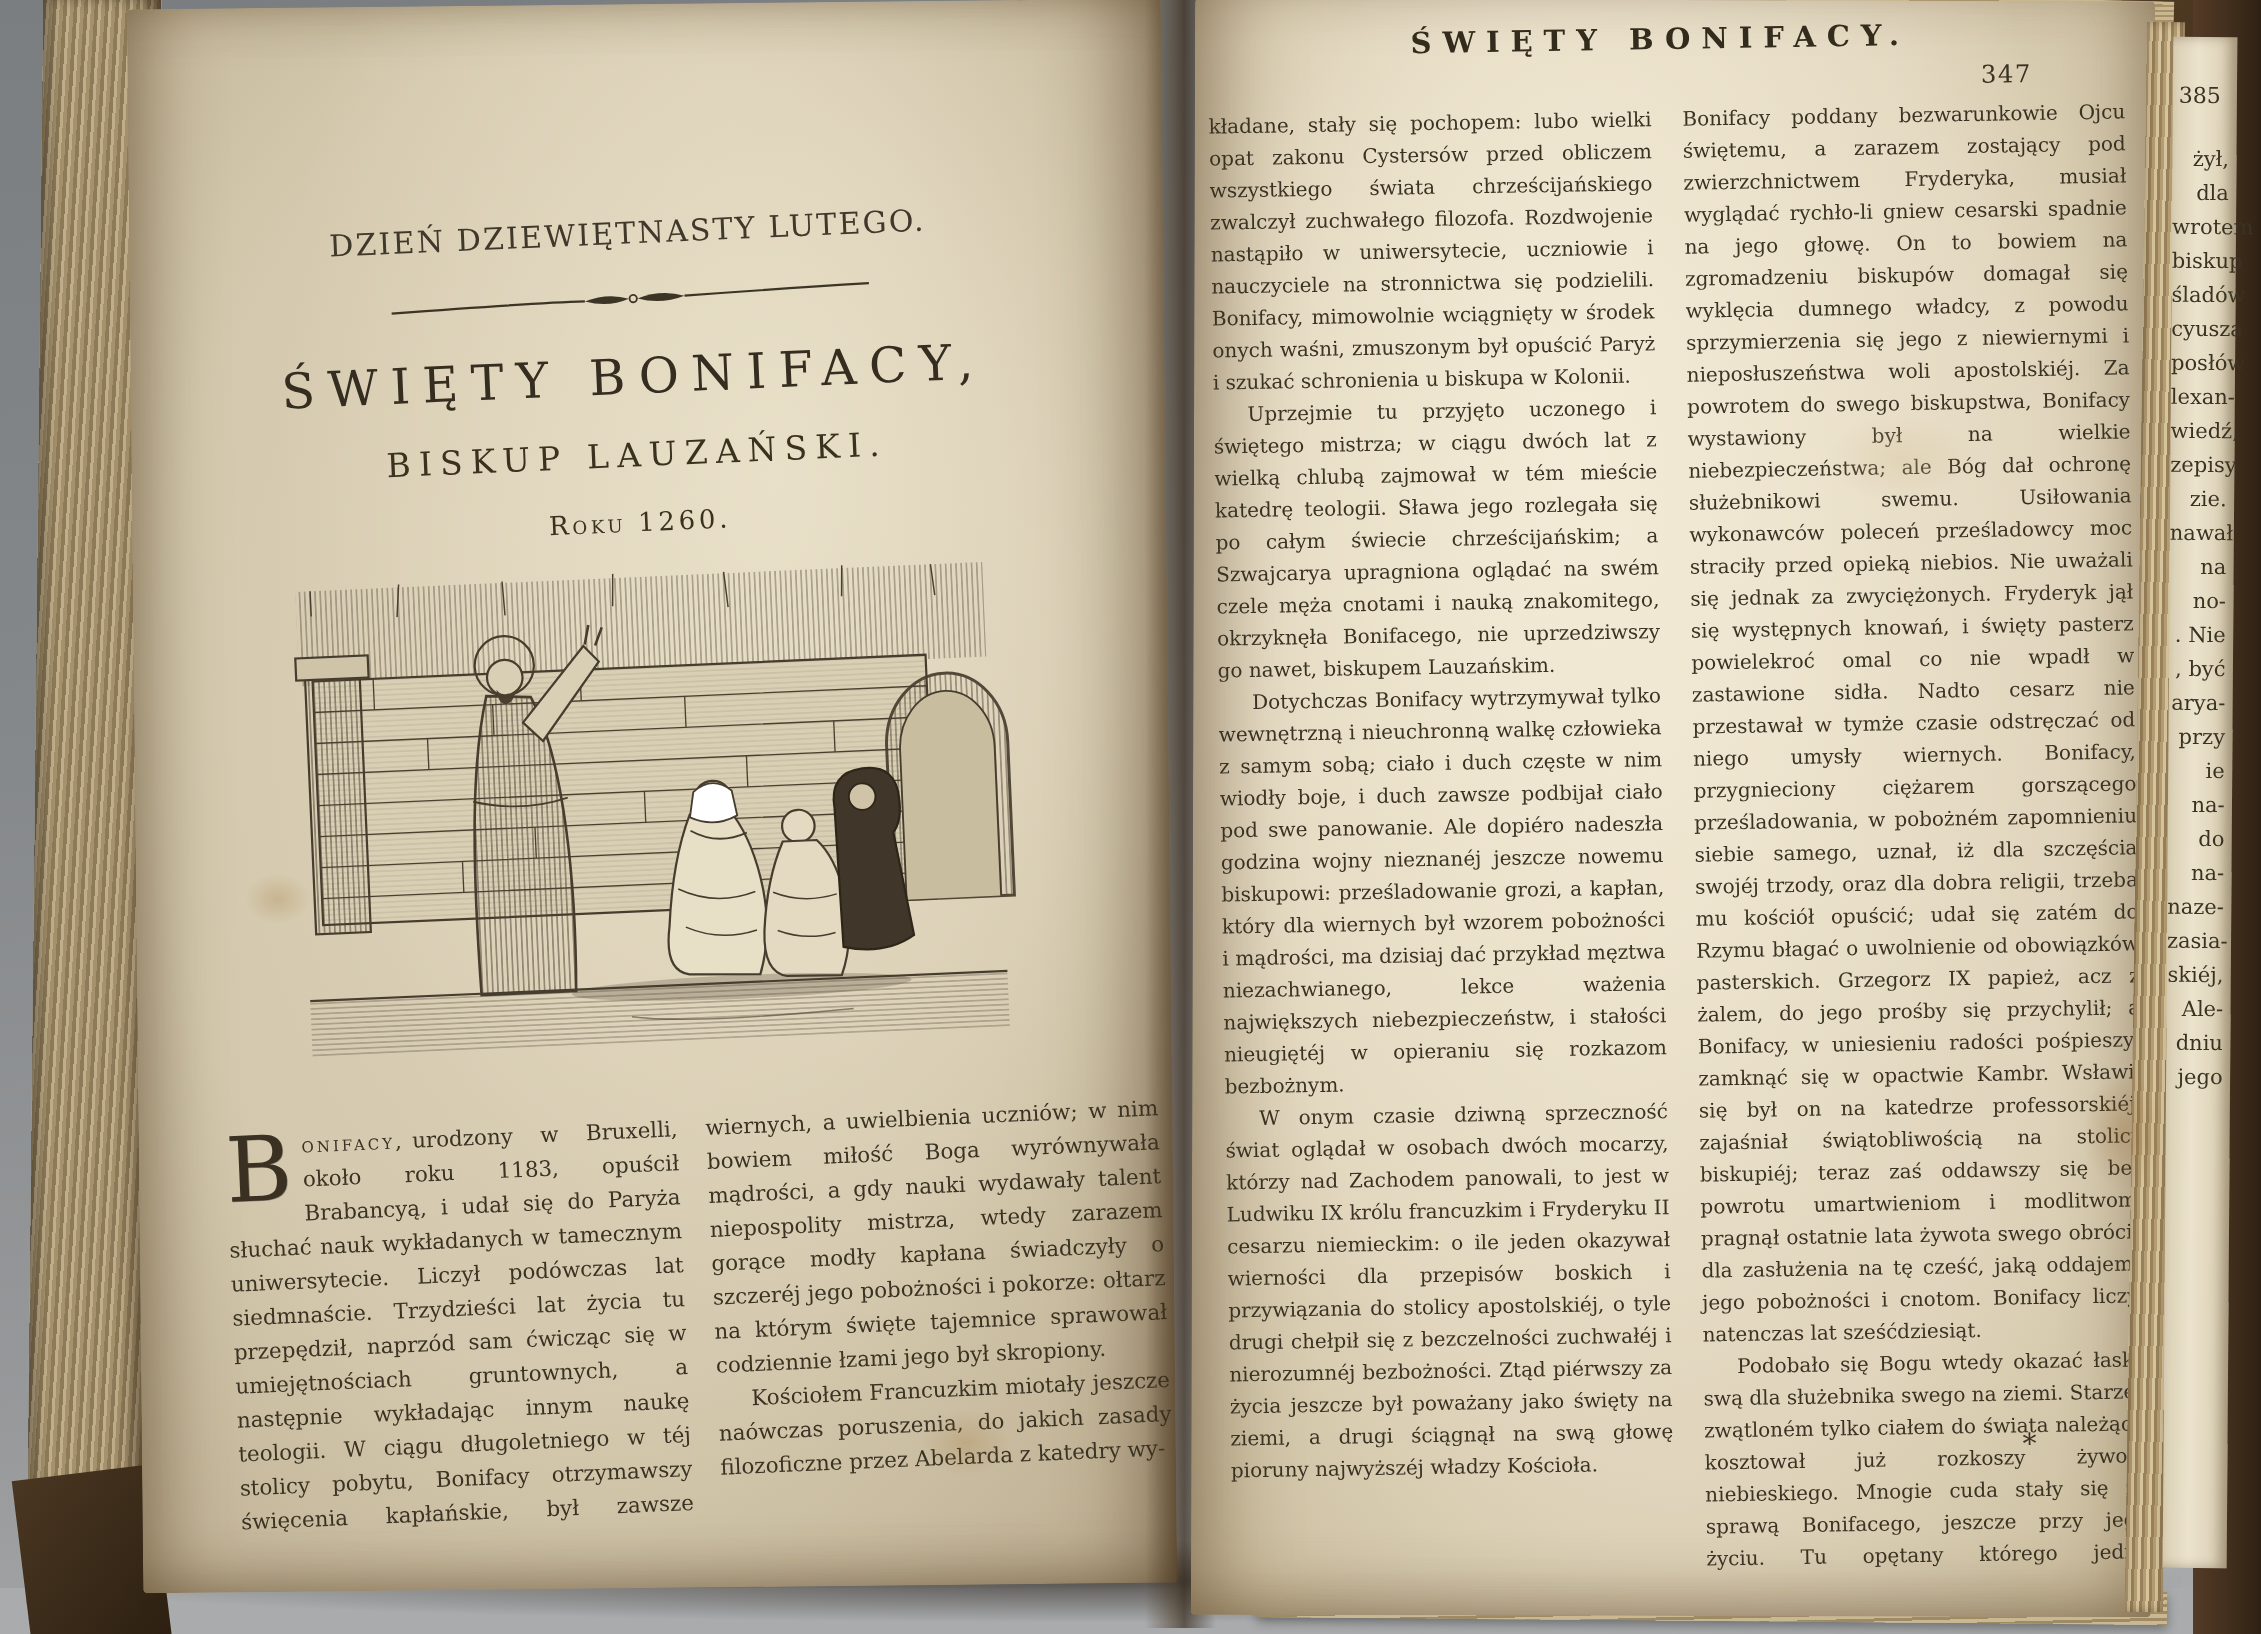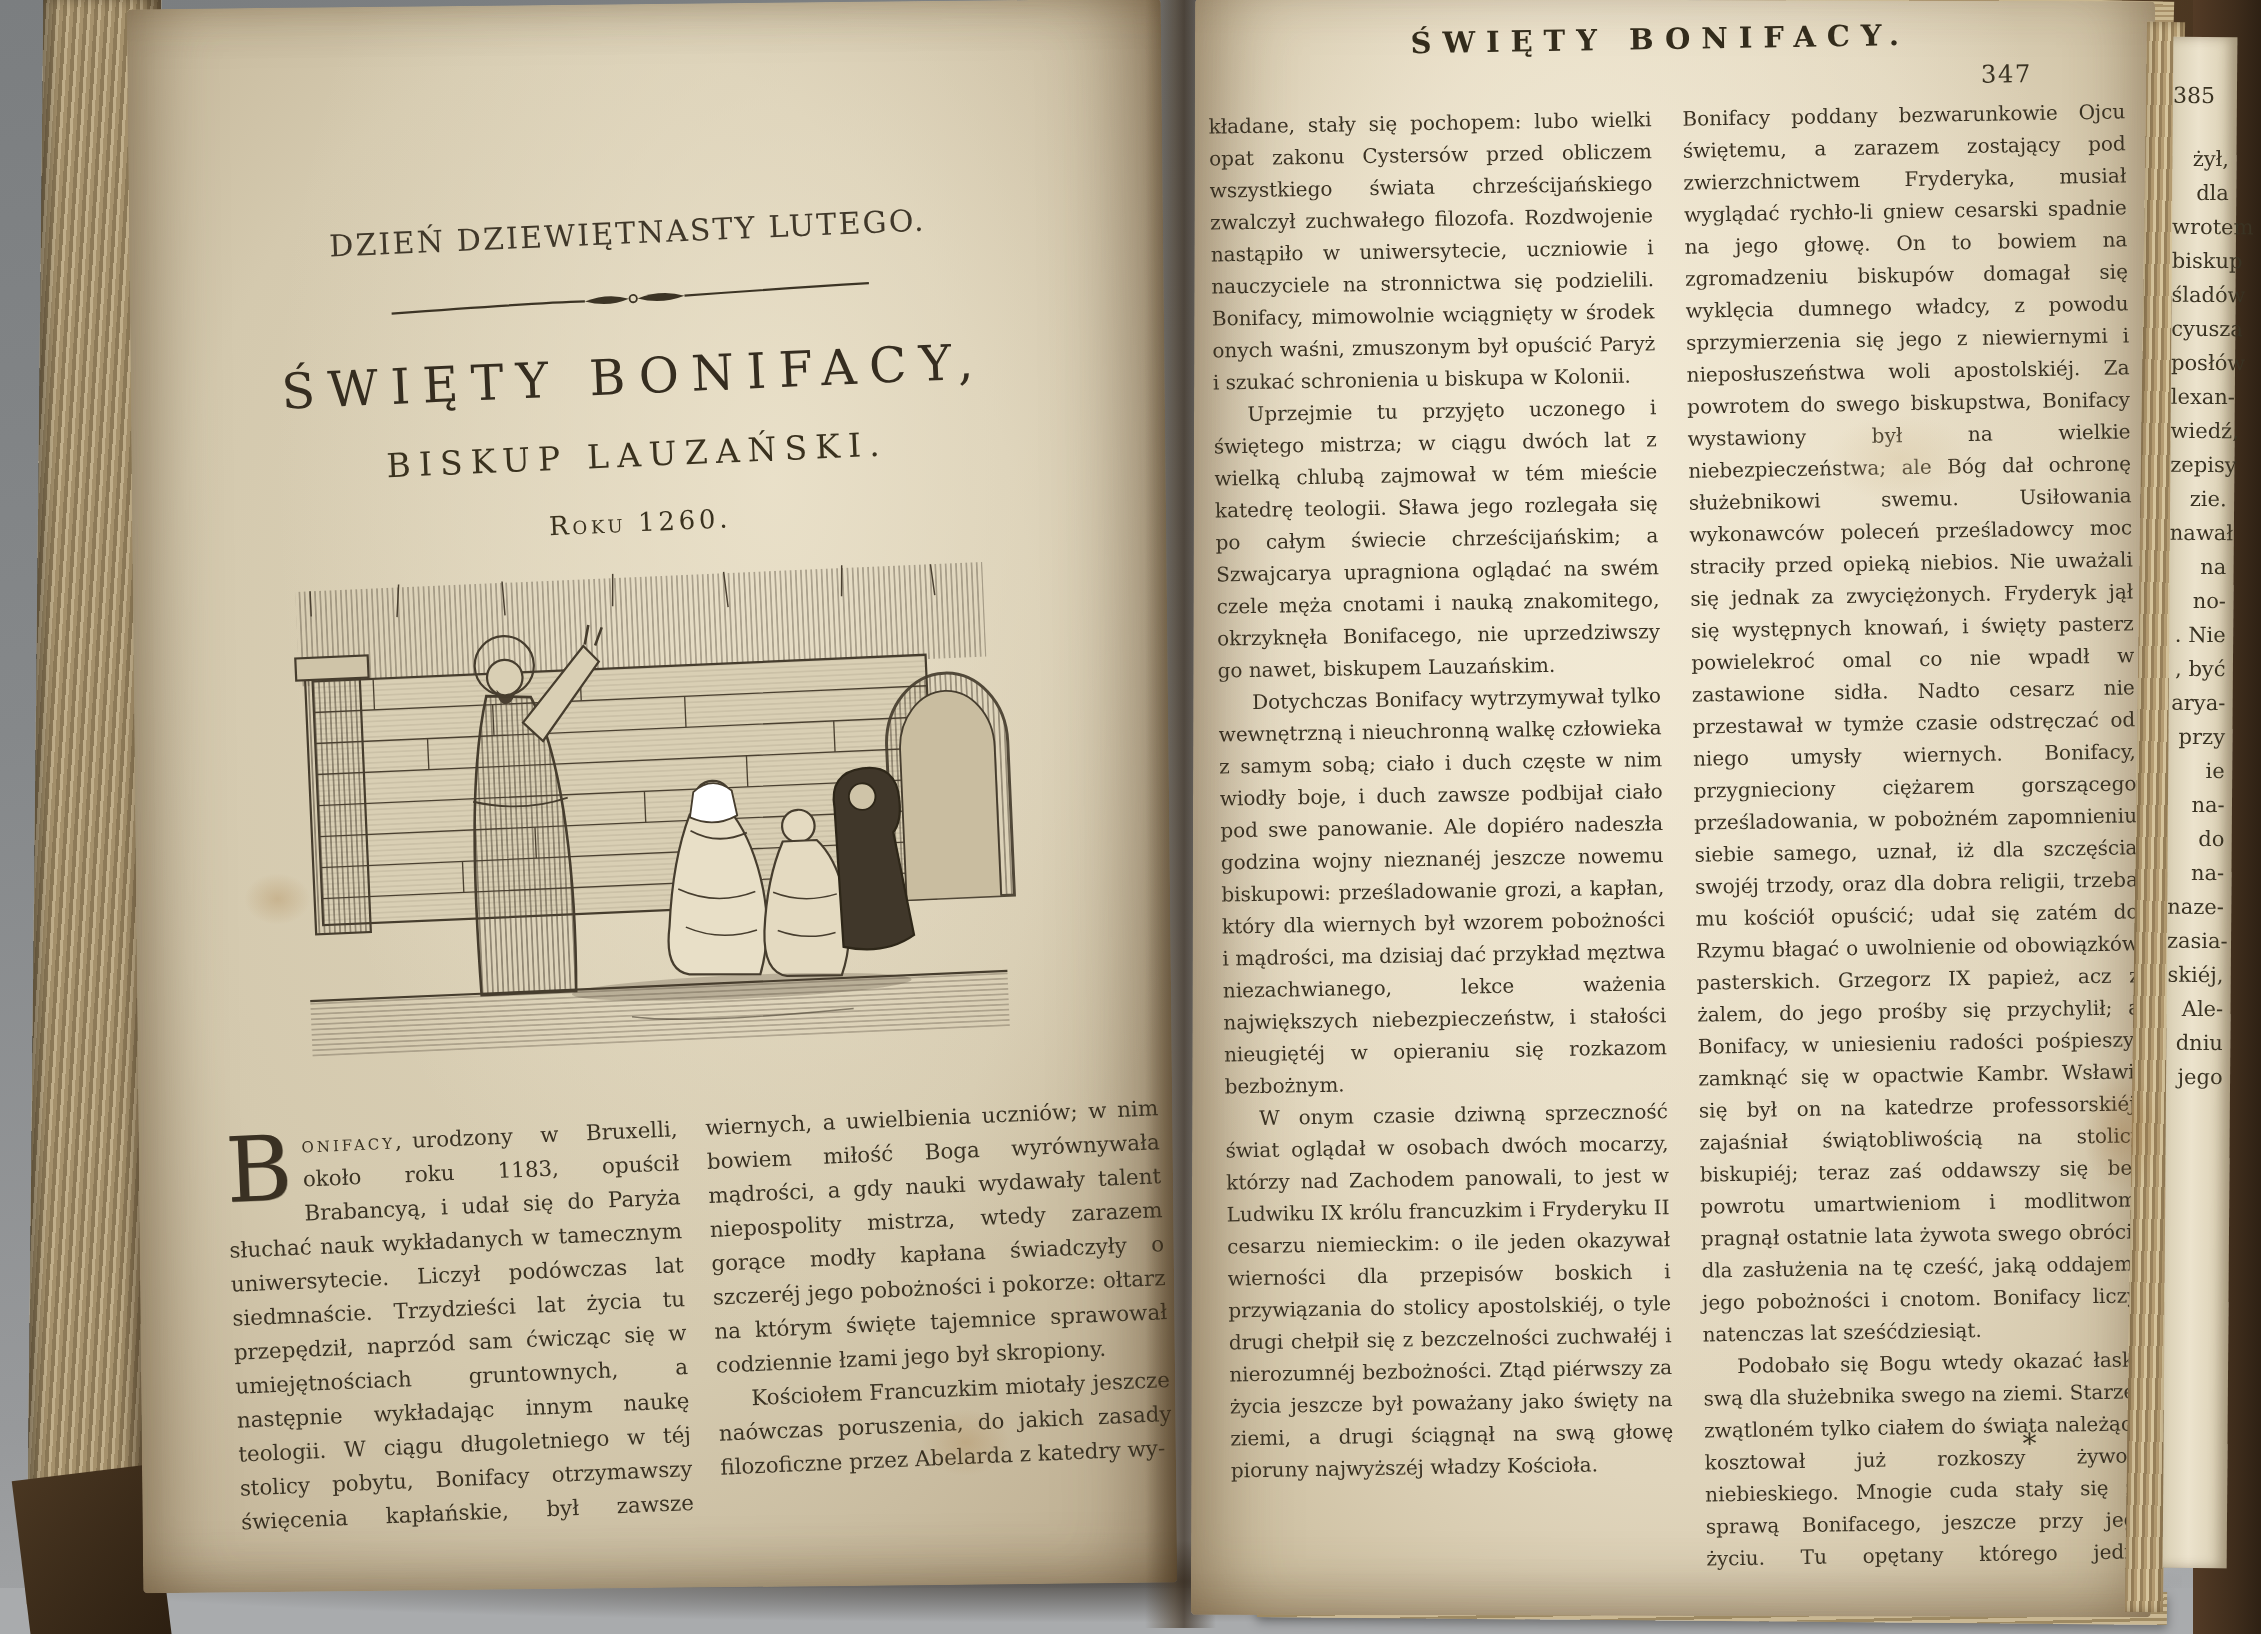--- a/index.html
+++ b/index.html
@@ -69,21 +69,21 @@
   .rp-inner{position:absolute;inset:0;transform:rotate(-1.1deg);color:#37301f;}
   .rp-head{position:relative;margin-top:22px;text-align:center;}
   .running-head{font-size:29px;font-weight:bold;letter-spacing:11px;color:#332c1c;}
   .page-number{position:absolute;right:109px;top:43px;font-size:24.4px;letter-spacing:1.5px;color:#3a3323;}
   .rp-columns{margin:47px 16.3px 0 27px;font-size:20px;line-height:32px;height:1472px;overflow:hidden;gap:31px;}
   .sig-mark{position:absolute;left:819px;top:1433px;font-size:28px;color:#3a3323;}
   
   .side-strip{position:absolute;left:2168px;top:37px;width:64px;height:1531px;transform:rotate(.4deg);
     background:linear-gradient(90deg,#d9cfb4,#ece3cd 40%,#d6cbae);
     box-shadow:inset -7.4px 0 12px rgba(70,50,26,.35);}
-  .side-number{margin:46px 10.4px 34px 0;text-align:left;font-size:22px;color:#3a3323;}
+  .side-number{margin:46px 10.4px 34px 0;text-align:center;font-size:22px;color:#3a3323;}
   .side-frag{white-space:pre-line;text-align:right;padding-right:7.4px;font-size:21px;line-height:34px;color:#3a3323;}
 </style>
 </head>
 <body>
 
 <div class="scene">
   <div class="floor"></div>
   <div class="book-shadow"></div>
   <div class="cover-top-right"></div>
   <div class="cover-right"></div>

